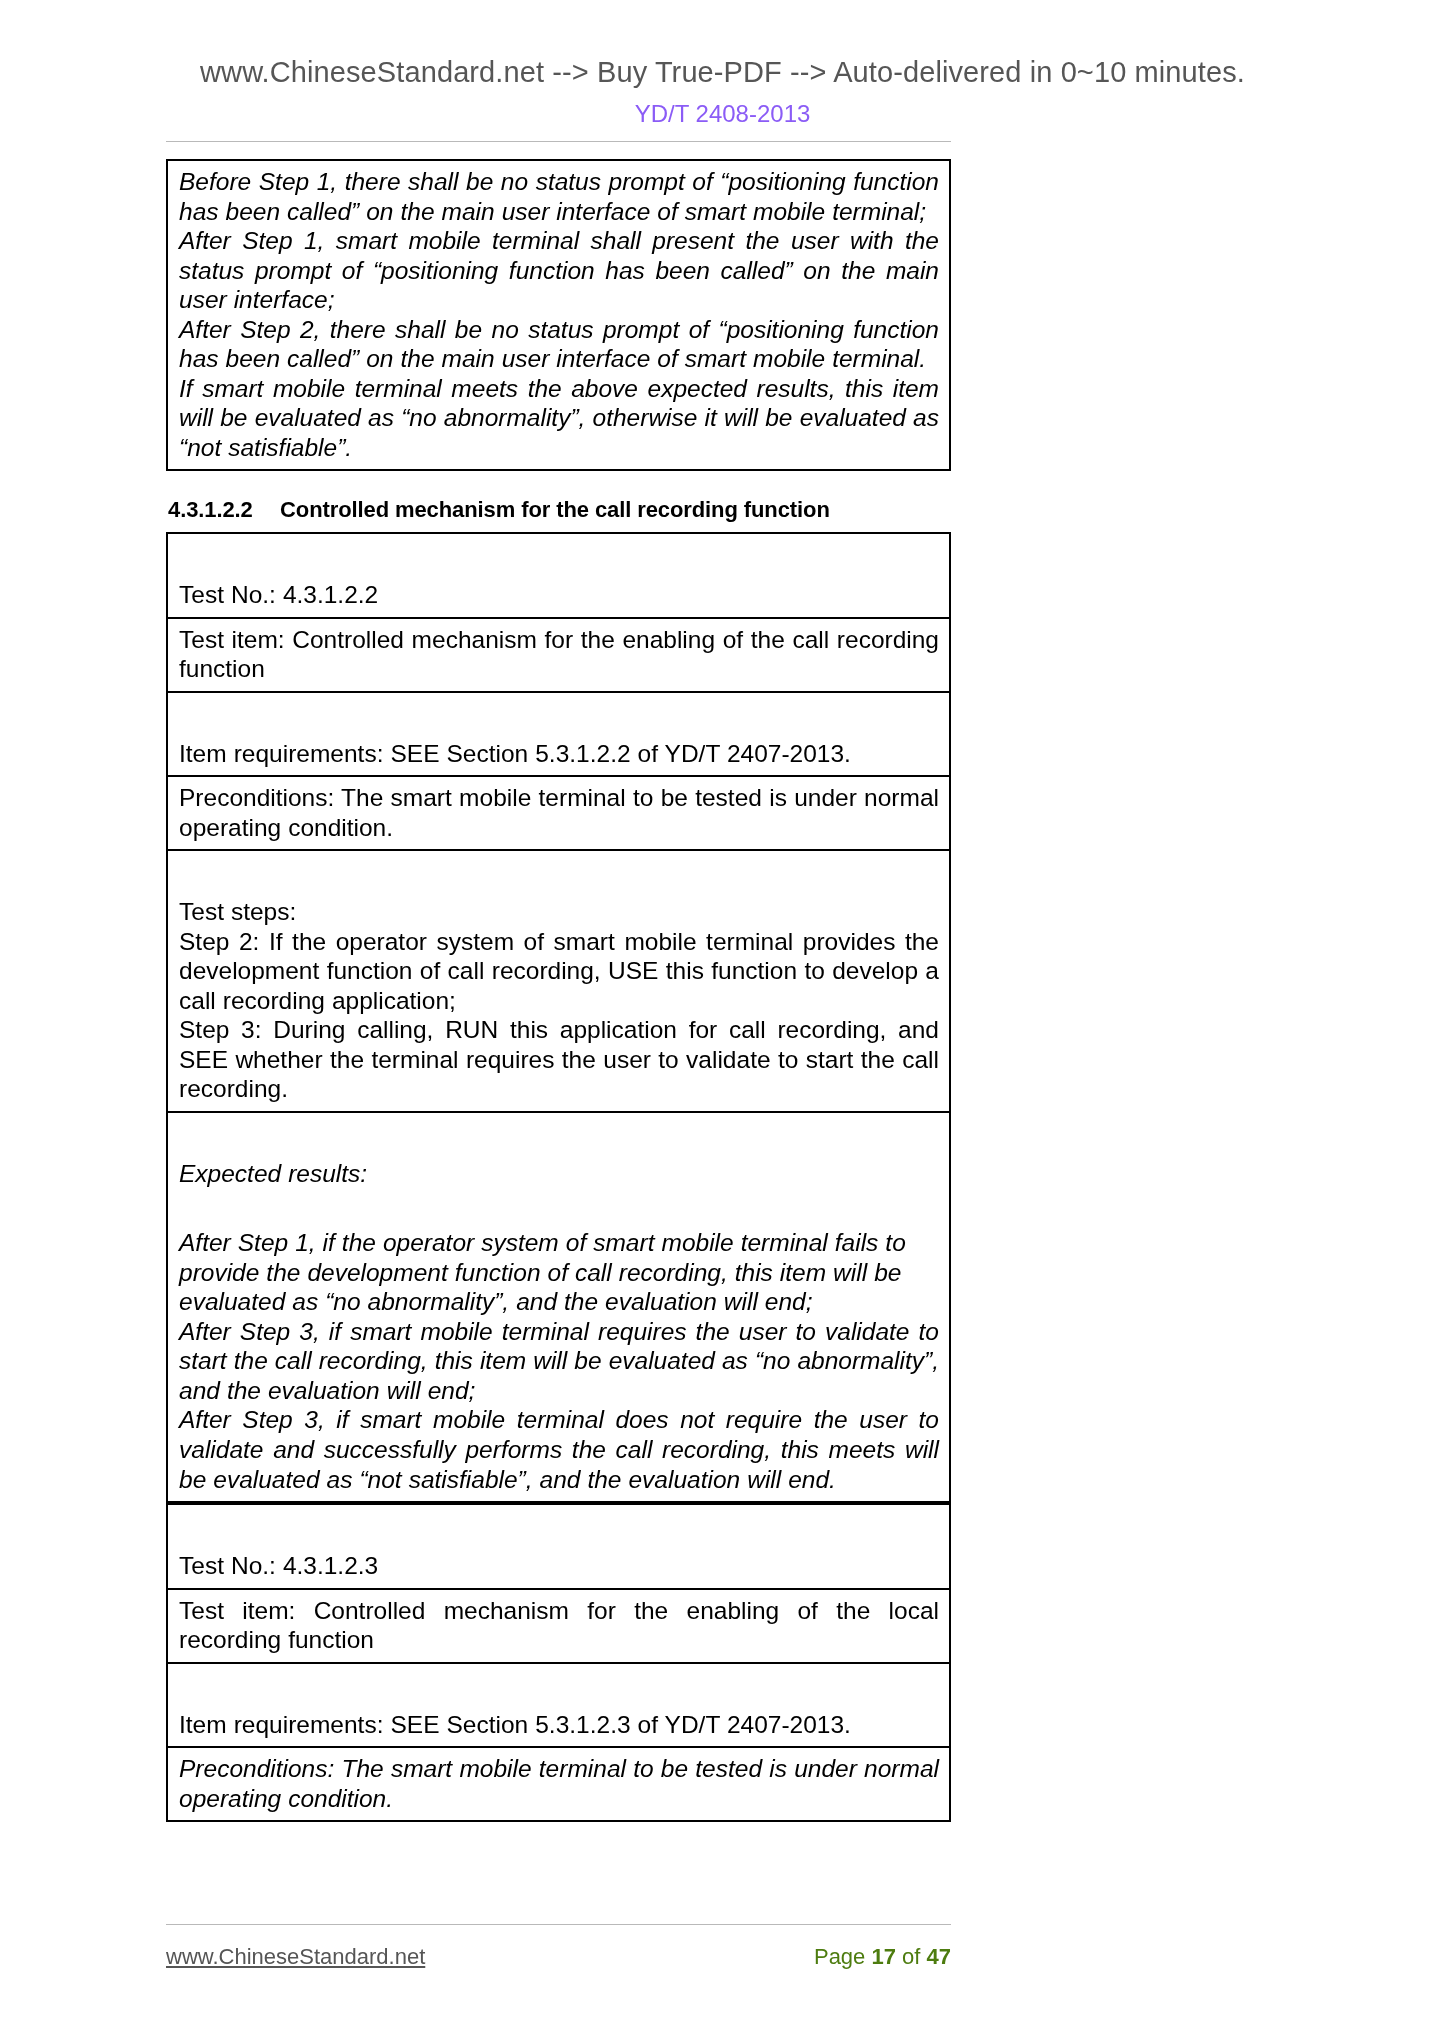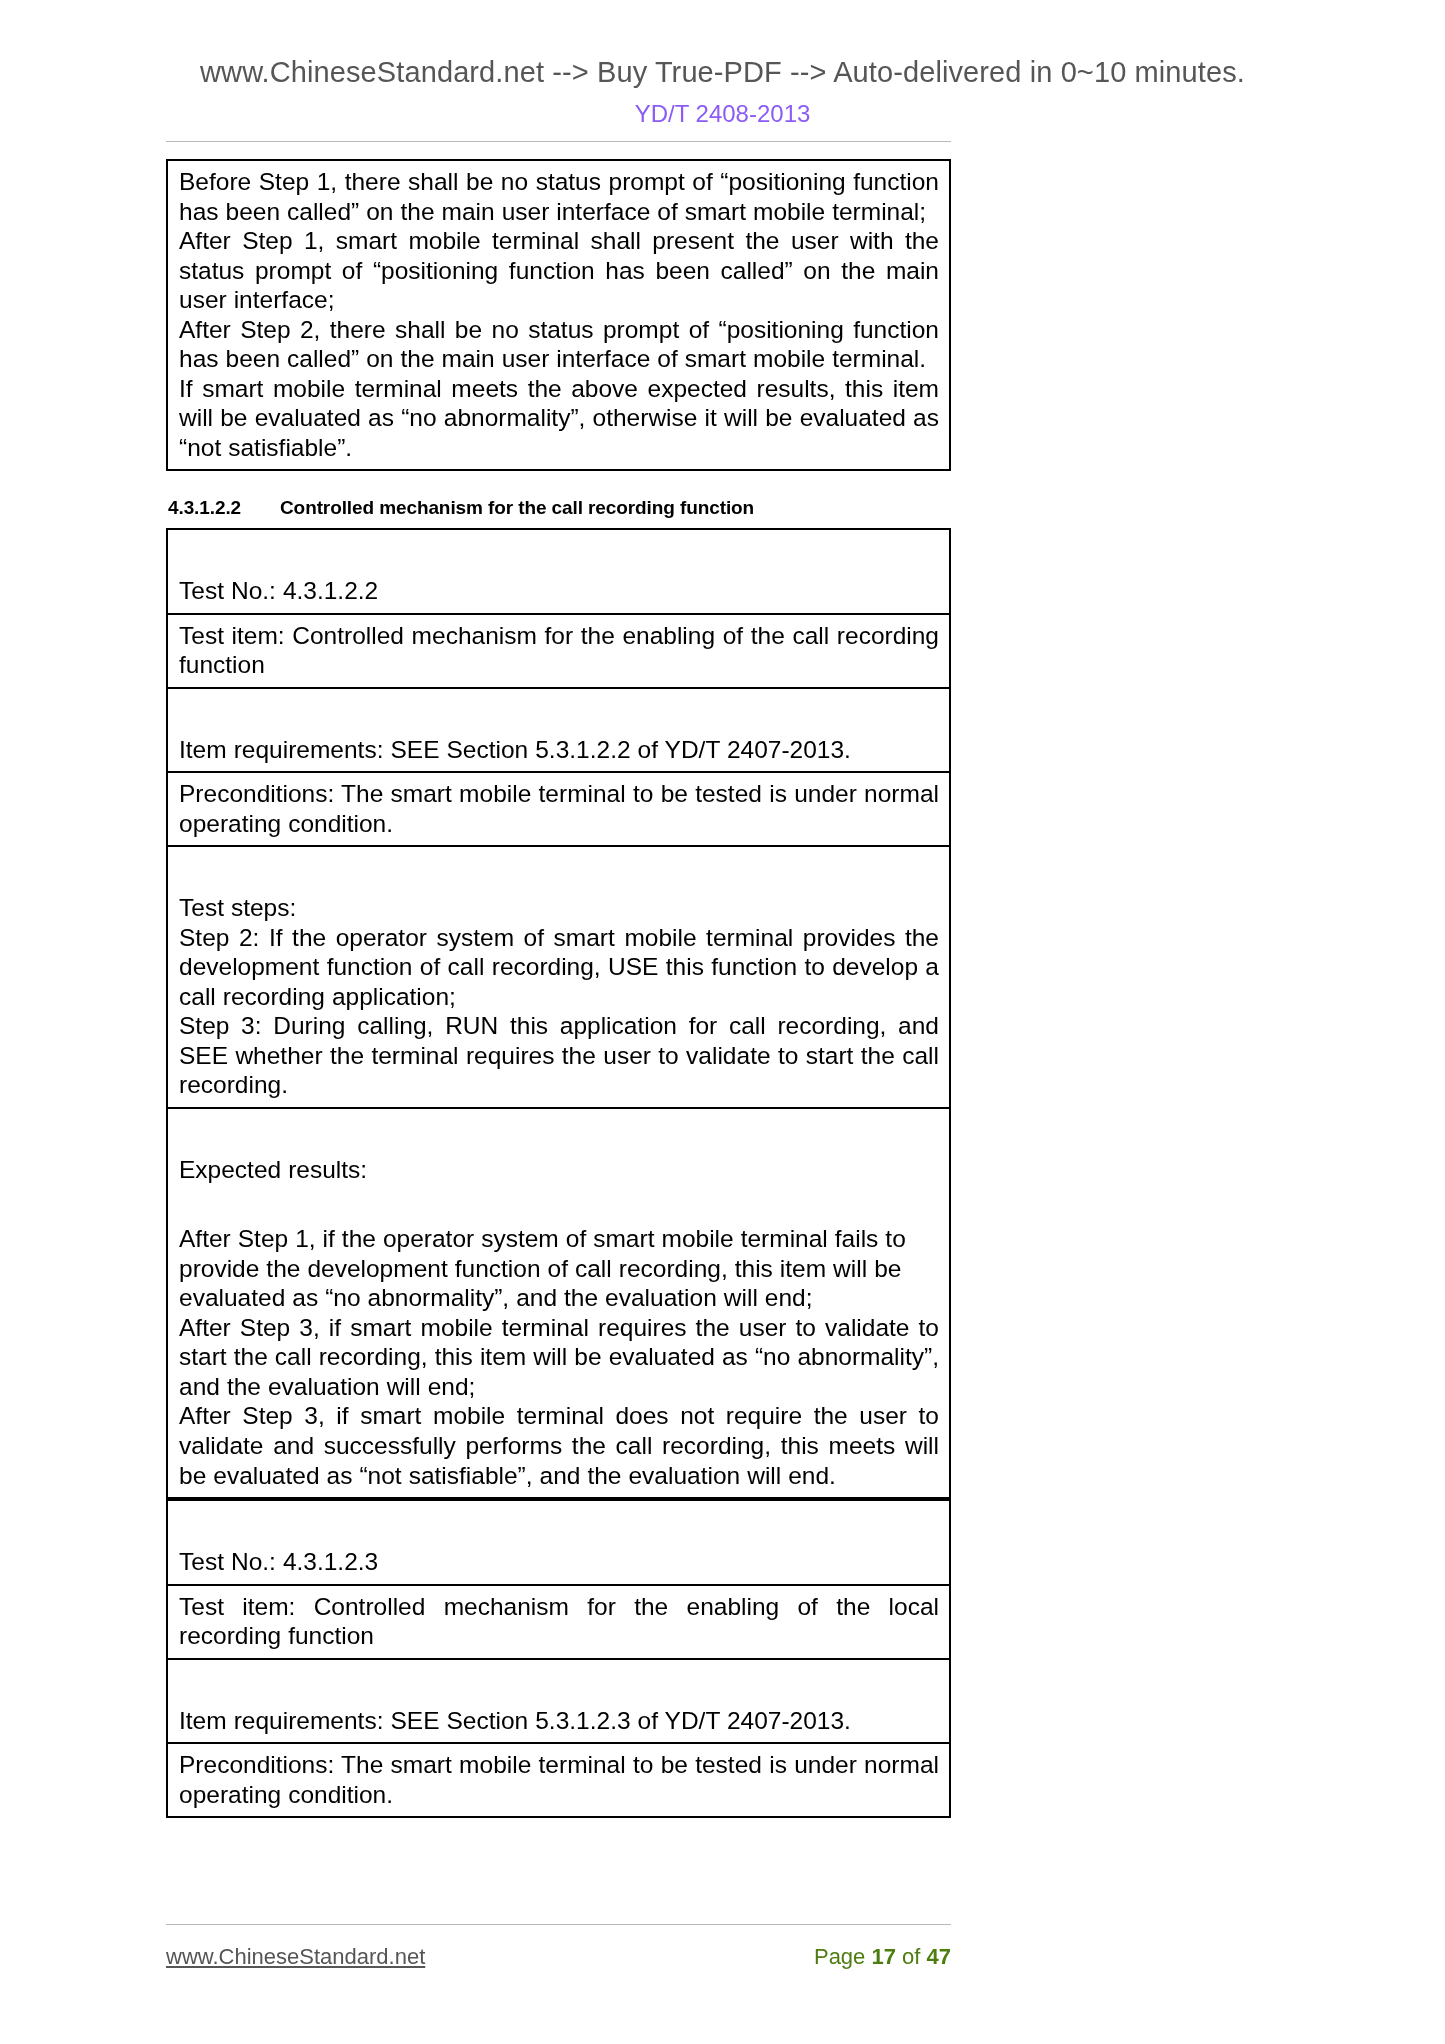--- a/index.html
+++ b/index.html
@@ -65,20 +65,21 @@
     border-collapse: collapse;
     width: 785px;
     box-sizing: border-box;
     background: #fff;
   }
   .tbl .row {
     border-bottom: 2px solid #000;
   }
   .tbl .row:last-child {
     border-bottom: none;
+    font-style: italic;
   }
   .cell {
     padding: 6px 10px 7px 11px;
     font-size: 24.5px;
     line-height: 1.205;
     text-align: justify;
     text-justify: inter-word;
     word-spacing: 0.2px;
   }
   .cell p {
@@ -88,21 +89,21 @@
     text-align: justify;
     text-align-last: left;
   }
   .cell p.nj {
     text-align: left;
     margin-top: 40px;
   }
 
   
   .heading {
-    font-size: 19px;
+    font-size: 22px;
     font-weight: bold;
     margin: 26px 0 9px 2px;
     white-space: nowrap;
     letter-spacing: -0.1px;
   }
   .heading .num {
     display: inline-block;
     min-width: 112px;
   }
 

